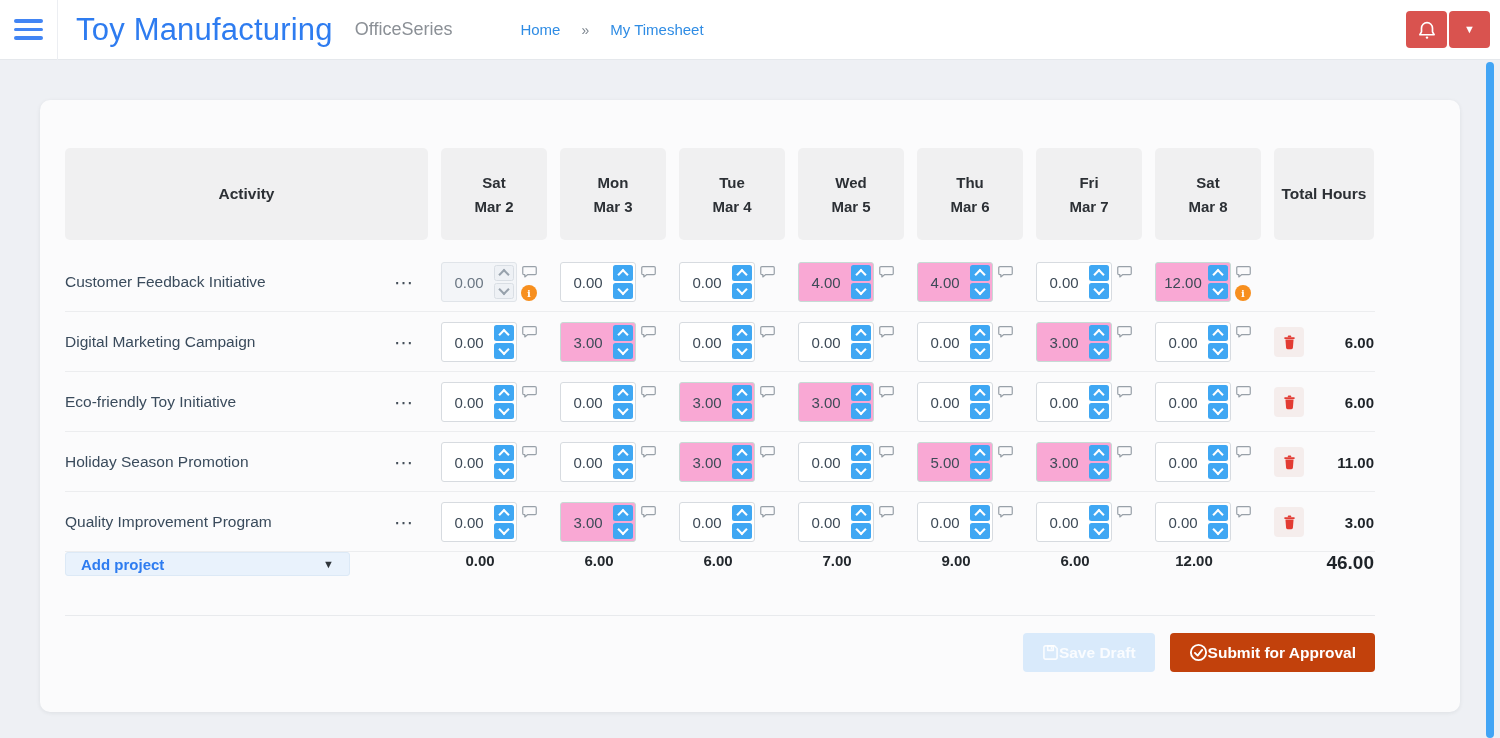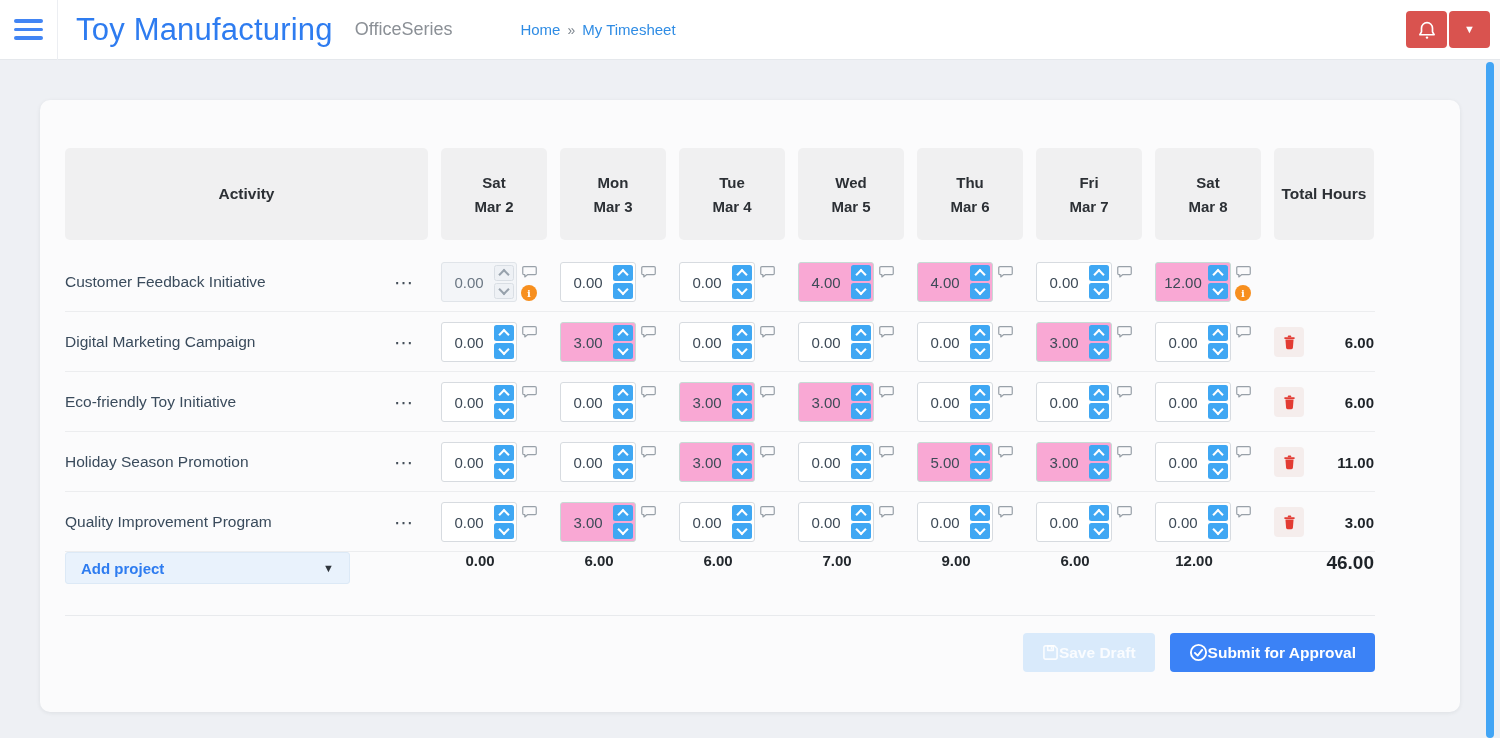--- a/index.html
+++ b/index.html
@@ -6,21 +6,21 @@
   html,body { width:1500px; height:738px; overflow:hidden; }
   body { font-family:"Liberation Sans", sans-serif; background:#eef0f4; position:relative; }
 
   
   .topbar { height:60px; background:#ffffff; border-bottom:1px solid #e5e8ec; display:flex; align-items:center; position:relative; }
   .burger-wrap { width:58px; height:60px; display:flex; align-items:center; justify-content:center; border-right:1px solid #eceef2; cursor:pointer; }
   .burger { display:flex; flex-direction:column; gap:5px; }
   .burger i { display:block; width:29px; height:3.5px; border-radius:2px; background:#4285f4; }
   .app-title { margin-left:18px; font-size:31px; font-weight:400; color:#2e7cf0; letter-spacing:.2px; }
   .suite { margin-left:22px; font-size:18px; color:#8b9096; }
-  .crumbs { margin-left:68px; font-size:15px; display:flex; align-items:center; gap:7px; }
+  .crumbs { margin-left:68px; font-size:15px; display:flex; align-items:center; gap:21px; }
   .crumb-link { color:#2f8ce4; cursor:pointer; }
   .crumb-sep { color:#7d868f; font-size:14px; }
   .top-actions { margin-left:auto; margin-right:10px; display:flex; gap:2px; }
   .red-btn { width:41px; height:37px; background:#d9534f; border:none; border-radius:4px; display:flex; align-items:center; justify-content:center; cursor:pointer; color:#fff; }
   .red-btn .caret { font-size:11px; line-height:1; color:#fff; }
 
   
   .vscroll { position:absolute; right:6px; top:62px; bottom:0; width:8px; background:#42a5f5; border-radius:4px; }
 
   
@@ -62,31 +62,31 @@
   .comment { margin-left:5px; align-self:flex-start; margin-top:13px; cursor:pointer; line-height:0; }
   .warn { position:absolute; left:80px; top:33px; width:16px; height:16px; border-radius:50%; background:#f78f1e; color:#fff; font-weight:700; font-size:10px; display:none; align-items:center; justify-content:center; font-family:"DejaVu Serif", serif; }
   .dcell.haswarn .warn { display:flex; }
 
   .tcell { display:flex; align-items:center; justify-content:space-between; height:60px; }
   .trash { width:30px; height:30px; background:#f5edec; border-radius:4px; display:flex; align-items:center; justify-content:center; cursor:pointer; }
   .rtotal { font-weight:700; font-size:15px; color:#1e2328; }
 
   
   .foot-row { height:64px; border-bottom:1px solid #e8eaed; }
-  .addproj { width:285px; height:32px; background:#e9f2fc; border:1px solid #dce9f6; border-radius:3px; display:flex; align-items:center; justify-content:space-between; padding:0 15px; cursor:pointer; }
+  .addproj { width:285px; height:24px; background:#e9f2fc; border:1px solid #dce9f6; border-radius:3px; display:flex; align-items:center; justify-content:space-between; padding:0 15px; cursor:pointer; }
   .addproj .lbl { color:#2e7cf0; font-weight:700; font-size:15px; }
   .addproj .caret { color:#2f353b; font-size:11px; }
   .ftotal { text-align:center; padding-right:28px; font-weight:700; font-size:15px; color:#23282d; }
   .gtotal { font-weight:700; font-size:19px; color:#1e2328; text-align:right; }
 
   
   .actions { width:1310px; margin-top:17px; display:flex; justify-content:flex-end; gap:15px; }
   .btn { height:39px; border:none; border-radius:4px; font-family:"Liberation Sans", sans-serif; font-weight:700; font-size:15.5px; display:flex; align-items:center; padding:0 19px; cursor:pointer; }
   .btn-save { background:#d9eafb; color:rgba(255,255,255,.85); cursor:default; }
-  .btn-submit { background:#3b82f6; color:#ffffff;align-items:center; }
+  .btn-submit { background:#c2410c; color:#ffffff;align-items:center; }
 </style>
 </head>
 <body>
 
 <div class="topbar">
   <div class="burger-wrap">
     <span class="burger">
         <i></i>
         <i></i>
         <i></i>

